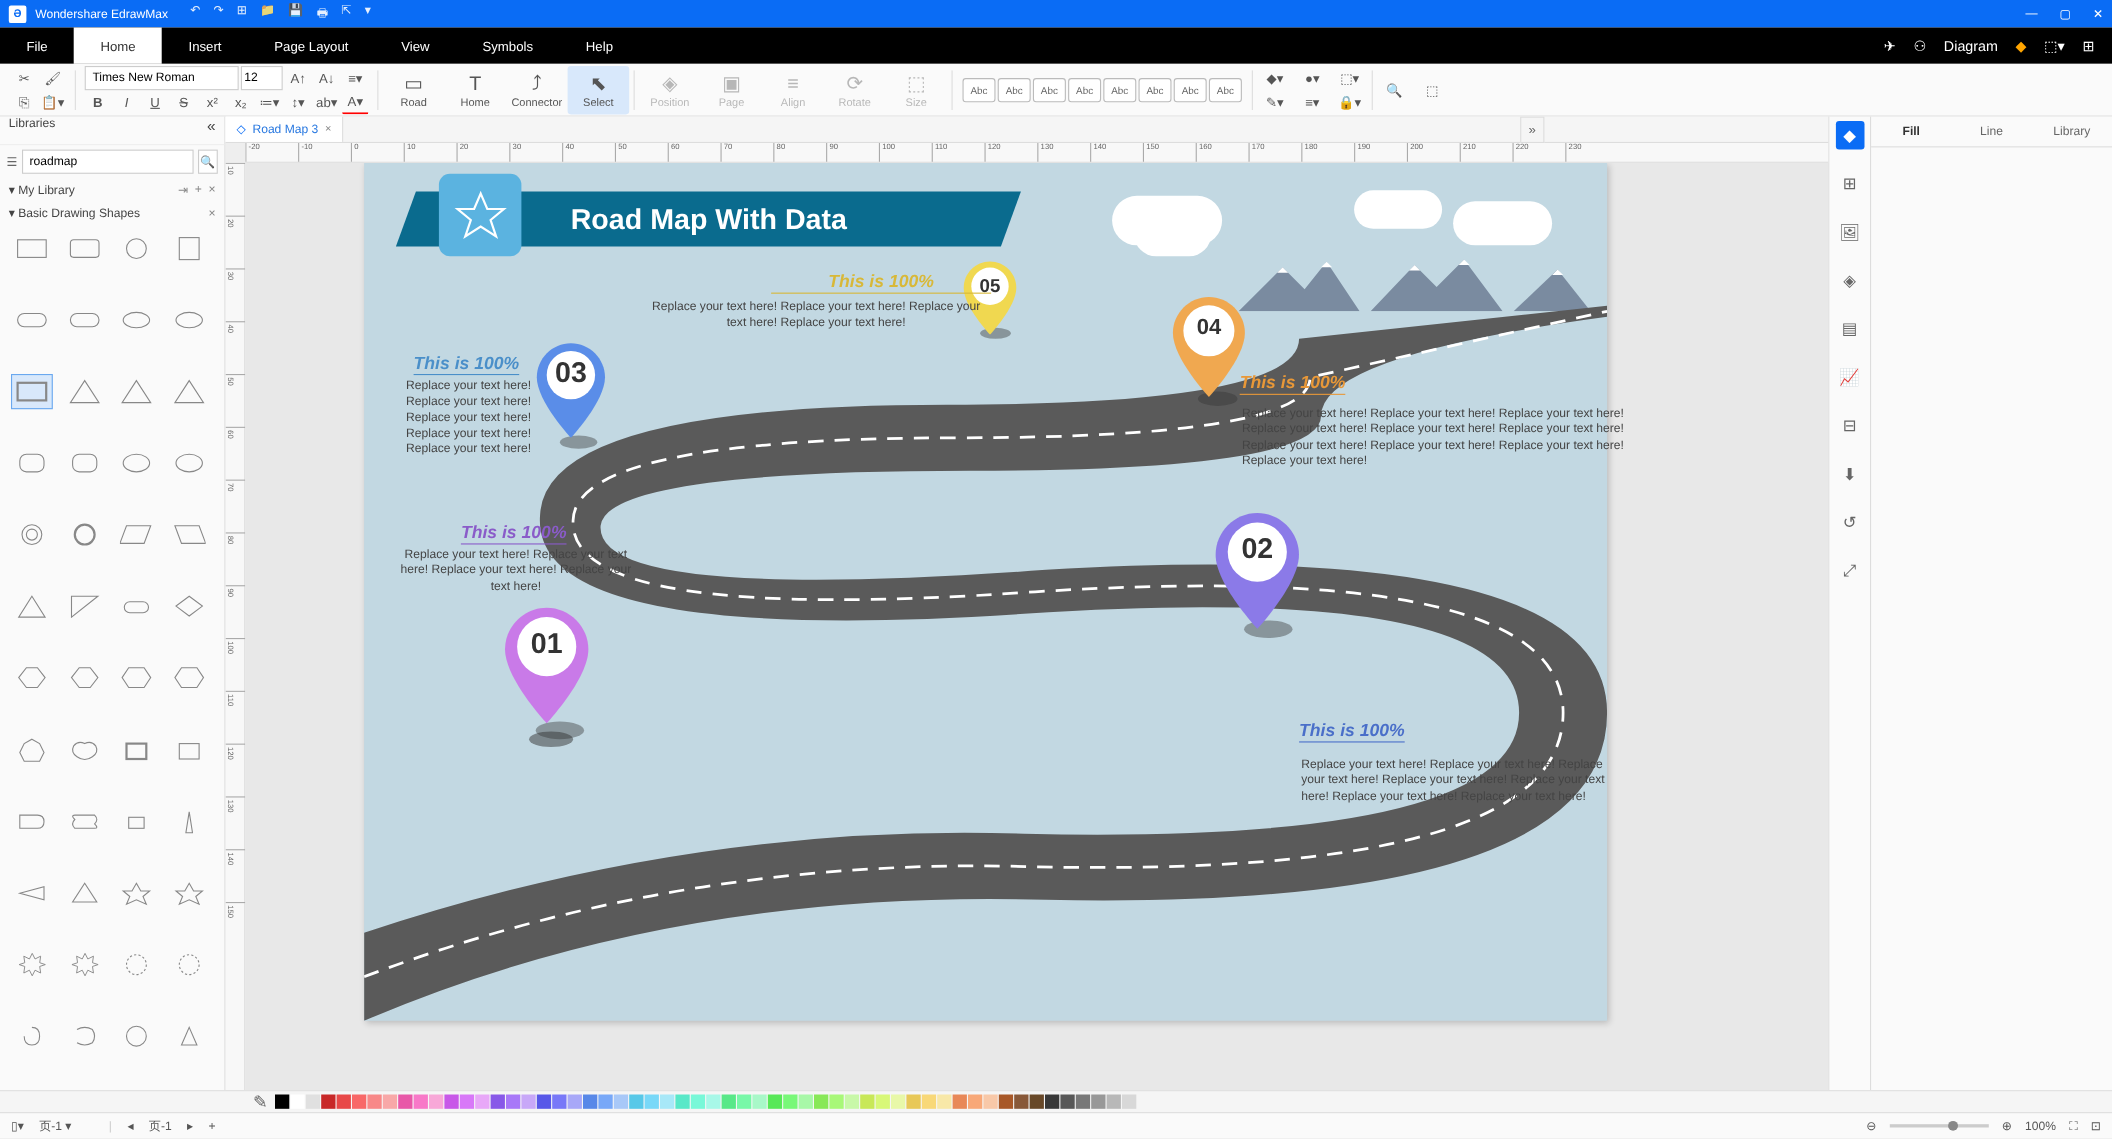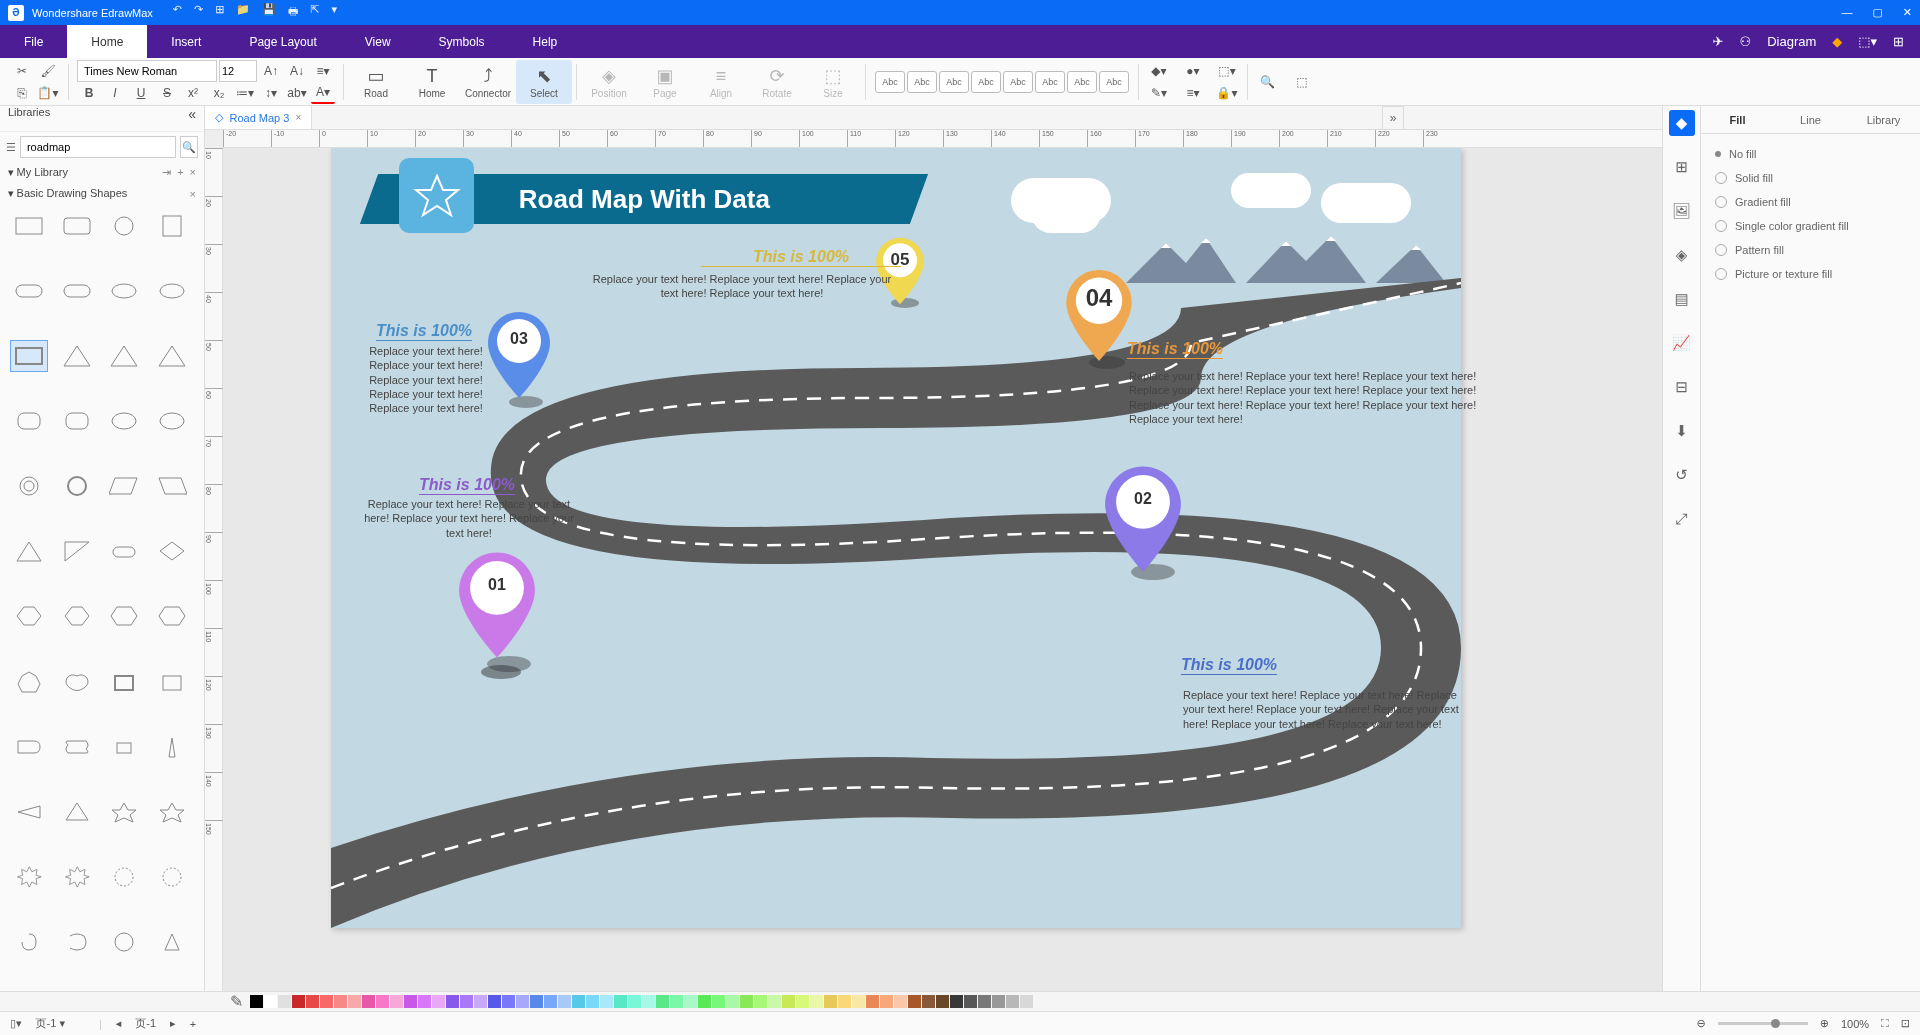--- a/index.html
+++ b/index.html
@@ -7,21 +7,21 @@
 
 
 .titlebar { height: 25px; background: #0a6cf5; display: flex; align-items: center; color: white; font-size: 11px; padding: 0 8px; }
 .titlebar .logo { width: 16px; height: 16px; background: white; border-radius: 2px; margin-right: 8px; display: flex; align-items: center; justify-content: center; color: #0a6cf5; font-weight: bold; font-size: 10px; }
 .titlebar .title { margin-right: 20px; }
 .titlebar .qat { display: flex; gap: 12px; }
 .titlebar .qat span { cursor: pointer; opacity: 0.9; }
 .titlebar .win-controls { margin-left: auto; display: flex; gap: 20px; }
 
 
-.menubar { height: 33px; background: #4c1d95; display: flex; align-items: stretch; color: white; font-size: 12px; }
+.menubar { height: 33px; background: #000000; display: flex; align-items: stretch; color: white; font-size: 12px; }
 .menubar .tab { padding: 0 24px; display: flex; align-items: center; cursor: pointer; }
 .menubar .tab.active { background: white; color: #333; }
 .menubar .right-tools { margin-left: auto; display: flex; align-items: center; gap: 16px; padding-right: 16px; }
 .menubar .right-tools span { cursor: pointer; font-size: 13px; }
 
 
 .ribbon { height: 48px; background: #fafafa; border-bottom: 1px solid #ddd; display: flex; align-items: center; padding: 0 6px; }
 .ribbon-group { display: flex; flex-direction: column; justify-content: center; height: 100%; padding: 0 4px; }
 .ribbon-sep { width: 1px; height: 36px; background: #ddd; margin: 0 4px; }
 .btn-row { display: flex; align-items: center; gap: 2px; height: 22px; }
@@ -73,23 +73,23 @@
 .cloud { position: absolute; background: white; border-radius: 50px; }
 .mountain { position: absolute; }
 .road-svg { position: absolute; left: 0; top: 80px; width: 1130px; height: 700px; }
 .pin { position: absolute; width: 70px; height: 90px; }
 .pin.p1 { left: 122px; top: 402px; width: 88px; height: 110px; }
 .pin.p2 { left: 768px; top: 316px; width: 88px; height: 110px; }
 .pin.p3 { left: 153px; top: 162px; }
 .pin.p4 { left: 730px; top: 120px; width: 76px; height: 95px; }
 .pin.p5 { left: 542px; top: 88px; width: 54px; height: 70px; }
 .pin-body { width: 100%; height: 100%; }
-.pin-label { position: absolute; left: 50%; top: 32%; transform: translate(-50%, -50%); font-size: 16px; font-weight: bold; color: #333; }
+.pin-label { position: absolute; left: 50%; top: 32%; transform: translate(-50%, -50%); font-size: 26px; font-weight: bold; color: #333; }
 .pin.p5 .pin-label { font-size: 17px; top: 34%; }
-.pin.p4 .pin-label { font-size: 24px; }
+.pin.p4 .pin-label { font-size: 20px; }
 .heading { position: absolute; font-size: 16px; font-weight: bold; }
 .body-txt { position: absolute; font-size: 11px; color: #444; line-height: 1.3; }
 
 
 .right-sidebar { width: 258px; background: #fafafa; border-left: 1px solid #ddd; display: flex; }
 .right-icons { width: 38px; border-right: 1px solid #ddd; display: flex; flex-direction: column; align-items: center; padding-top: 4px; gap: 18px; }
 .right-icons .ico { width: 26px; height: 26px; display: flex; align-items: center; justify-content: center; cursor: pointer; color: #666; font-size: 15px; border-radius: 3px; }
 .right-icons .ico.active { background: #0a6cf5; color: white; }
 .right-panel { flex: 1; }
 .right-tabs { height: 28px; display: flex; border-bottom: 1px solid #ddd; }
@@ -684,28 +684,20 @@
       <div class="ico">⊟</div>
       <div class="ico">⬇</div>
       <div class="ico">↺</div>
       <div class="ico">⤢</div>
     </div>
     <div class="right-panel">
       <div class="right-tabs">
         <div class="right-tab active">Fill</div>
         <div class="right-tab">Line</div>
         <div class="right-tab">Library</div>
-      </div>
-      <div class="fill-options">
-        <div class="fill-opt small">No fill</div>
-        <div class="fill-opt">Solid fill</div>
-        <div class="fill-opt">Gradient fill</div>
-        <div class="fill-opt">Single color gradient fill</div>
-        <div class="fill-opt">Pattern fill</div>
-        <div class="fill-opt">Picture or texture fill</div>
       </div>
     </div>
   </div>
 </div>
 
 <div class="colorbar" id="colorbar">
   <span style="margin-right:6px;color:#666">✎</span>
 <div class="color-swatch" style="background: rgb(0, 0, 0);"></div>
     <div class="color-swatch" style="background: rgb(255, 255, 255);"></div>
     <div class="color-swatch" style="background: rgb(224, 224, 224);"></div>

